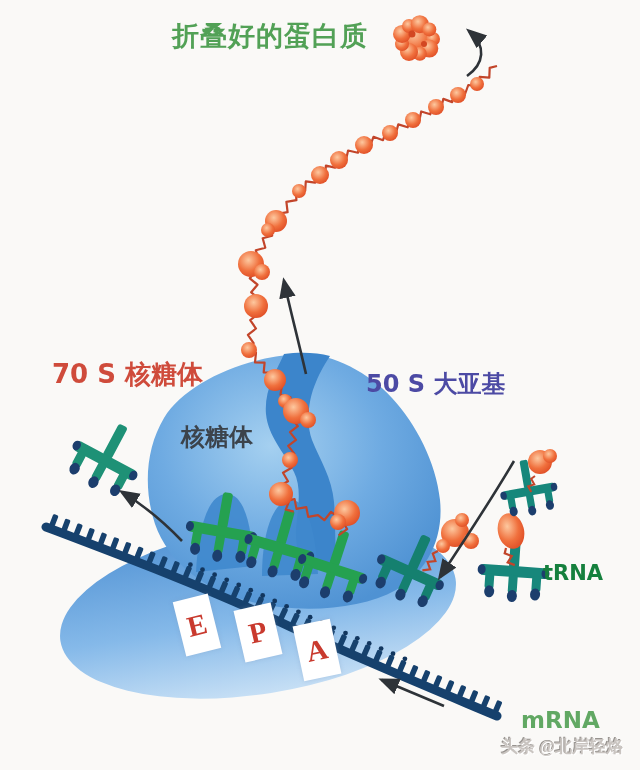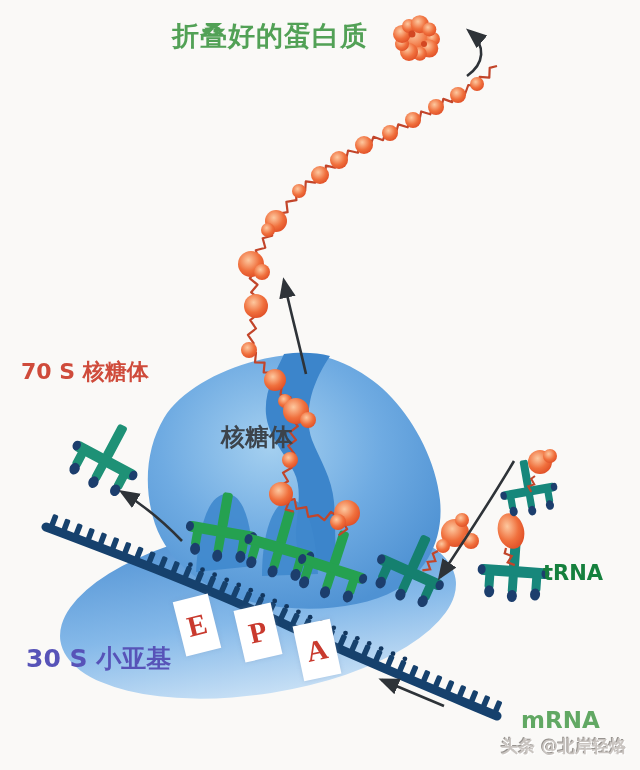--- a/index.html
+++ b/index.html
@@ -10,29 +10,29 @@
   }
   .stage svg{position:absolute;left:0;top:0;}
   .lbl{position:absolute;font-weight:bold;white-space:nowrap;line-height:1;}
   .lbl-green{color:#52a156;}
   .lbl-red{color:#cf4b3b;}
   .lbl-indigo{color:#4c4aa4;}
   .lbl-purple{color:#5753b8;}
   .lbl-dark{color:#3c434b;}
   .folded{left:172px;top:22px;font-size:27px;letter-spacing:1px;}
   .nascent{left:353px;top:177px;font-size:26px;}
-  .r70s{left:21px;top:361px;font-size:22px;}
+  .r70s{left:52px;top:361px;font-size:26px;}
   .s50{left:366px;top:372px;font-size:24px;}
-  .core{left:181px;top:425px;font-size:24px;margin-left:40px;}
+  .core{left:181px;top:425px;font-size:24px;}
   .s30{left:26px;top:646px;font-size:25px;}
   .trna-lbl{left:543px;top:563px;font-size:21px;color:#15803d;}
   .mrna-lbl{left:521px;top:709px;font-size:23px;color:#61a863;text-align:center;}
   .watermark{
     left:501px;top:738px;font-size:17px;font-weight:bold;
-    color:#c9c4c0;text-shadow:1px 1px 0 #ffffff,-1px -1px 0 #97938f;
+    color:#c9c4c0;text-shadow:1px 1px 0 #ffffff,-1px -1px 0 #97938f;font-family:Liberation Serif, serif;
   }
   .site-box{
     position:absolute;background:#ffffff;
     display:flex;align-items:center;justify-content:center;
     font-family:"Liberation Serif","DejaVu Serif",serif;
     font-weight:bold;color:#c93a2e;
     box-shadow:0 0 4px rgba(120,150,190,.35);
   }
   .site-e{left:179px;top:597px;width:36px;height:56px;font-size:29px;transform:rotate(-14deg);}
   .site-p{left:239px;top:606px;width:38px;height:53px;font-size:29px;transform:rotate(-13deg);}
@@ -228,22 +228,22 @@
 
     <path d="M467,76 C484,64 487,46 469,31" fill="none" stroke="#2e3338" stroke-width="2.6" marker-end="url(#ah)"></path>
     <path d="M306,374 C297,335 289,305 284,281" fill="none" stroke="#2e3338" stroke-width="2.6" marker-end="url(#ah)"></path>
     <path d="M182,541 C158,516 140,503 122,492" fill="none" stroke="#2e3338" stroke-width="2.6" marker-end="url(#ah)"></path>
     <path d="M514,461 C492,498 462,544 440,577" fill="none" stroke="#2e3338" stroke-width="2.6" marker-end="url(#ah)"></path>
     <path d="M444,706 L382,680" fill="none" stroke="#2e3338" stroke-width="2.6" marker-end="url(#ah)"></path>
   </svg>
 
   <div class="lbl lbl-green folded">折叠好的蛋白质</div>
   <div class="lbl lbl-red r70s">70 S 核糖体</div>
+  <div class="lbl lbl-indigo s50">50 S 大亚基</div>
   <div class="lbl lbl-dark core">核糖体</div>
-  <div class="lbl lbl-purple s30">30 S 小亚基</div>
   <div class="lbl trna-lbl">tRNA</div>
   <div class="lbl mrna-lbl">mRNA</div>
   <div class="lbl watermark">头条 @北岸轻烙</div>
 
   <div class="site-box site-e">
     <span>E</span>
   </div>
   <div class="site-box site-p">
     <span>P</span>
   </div>

